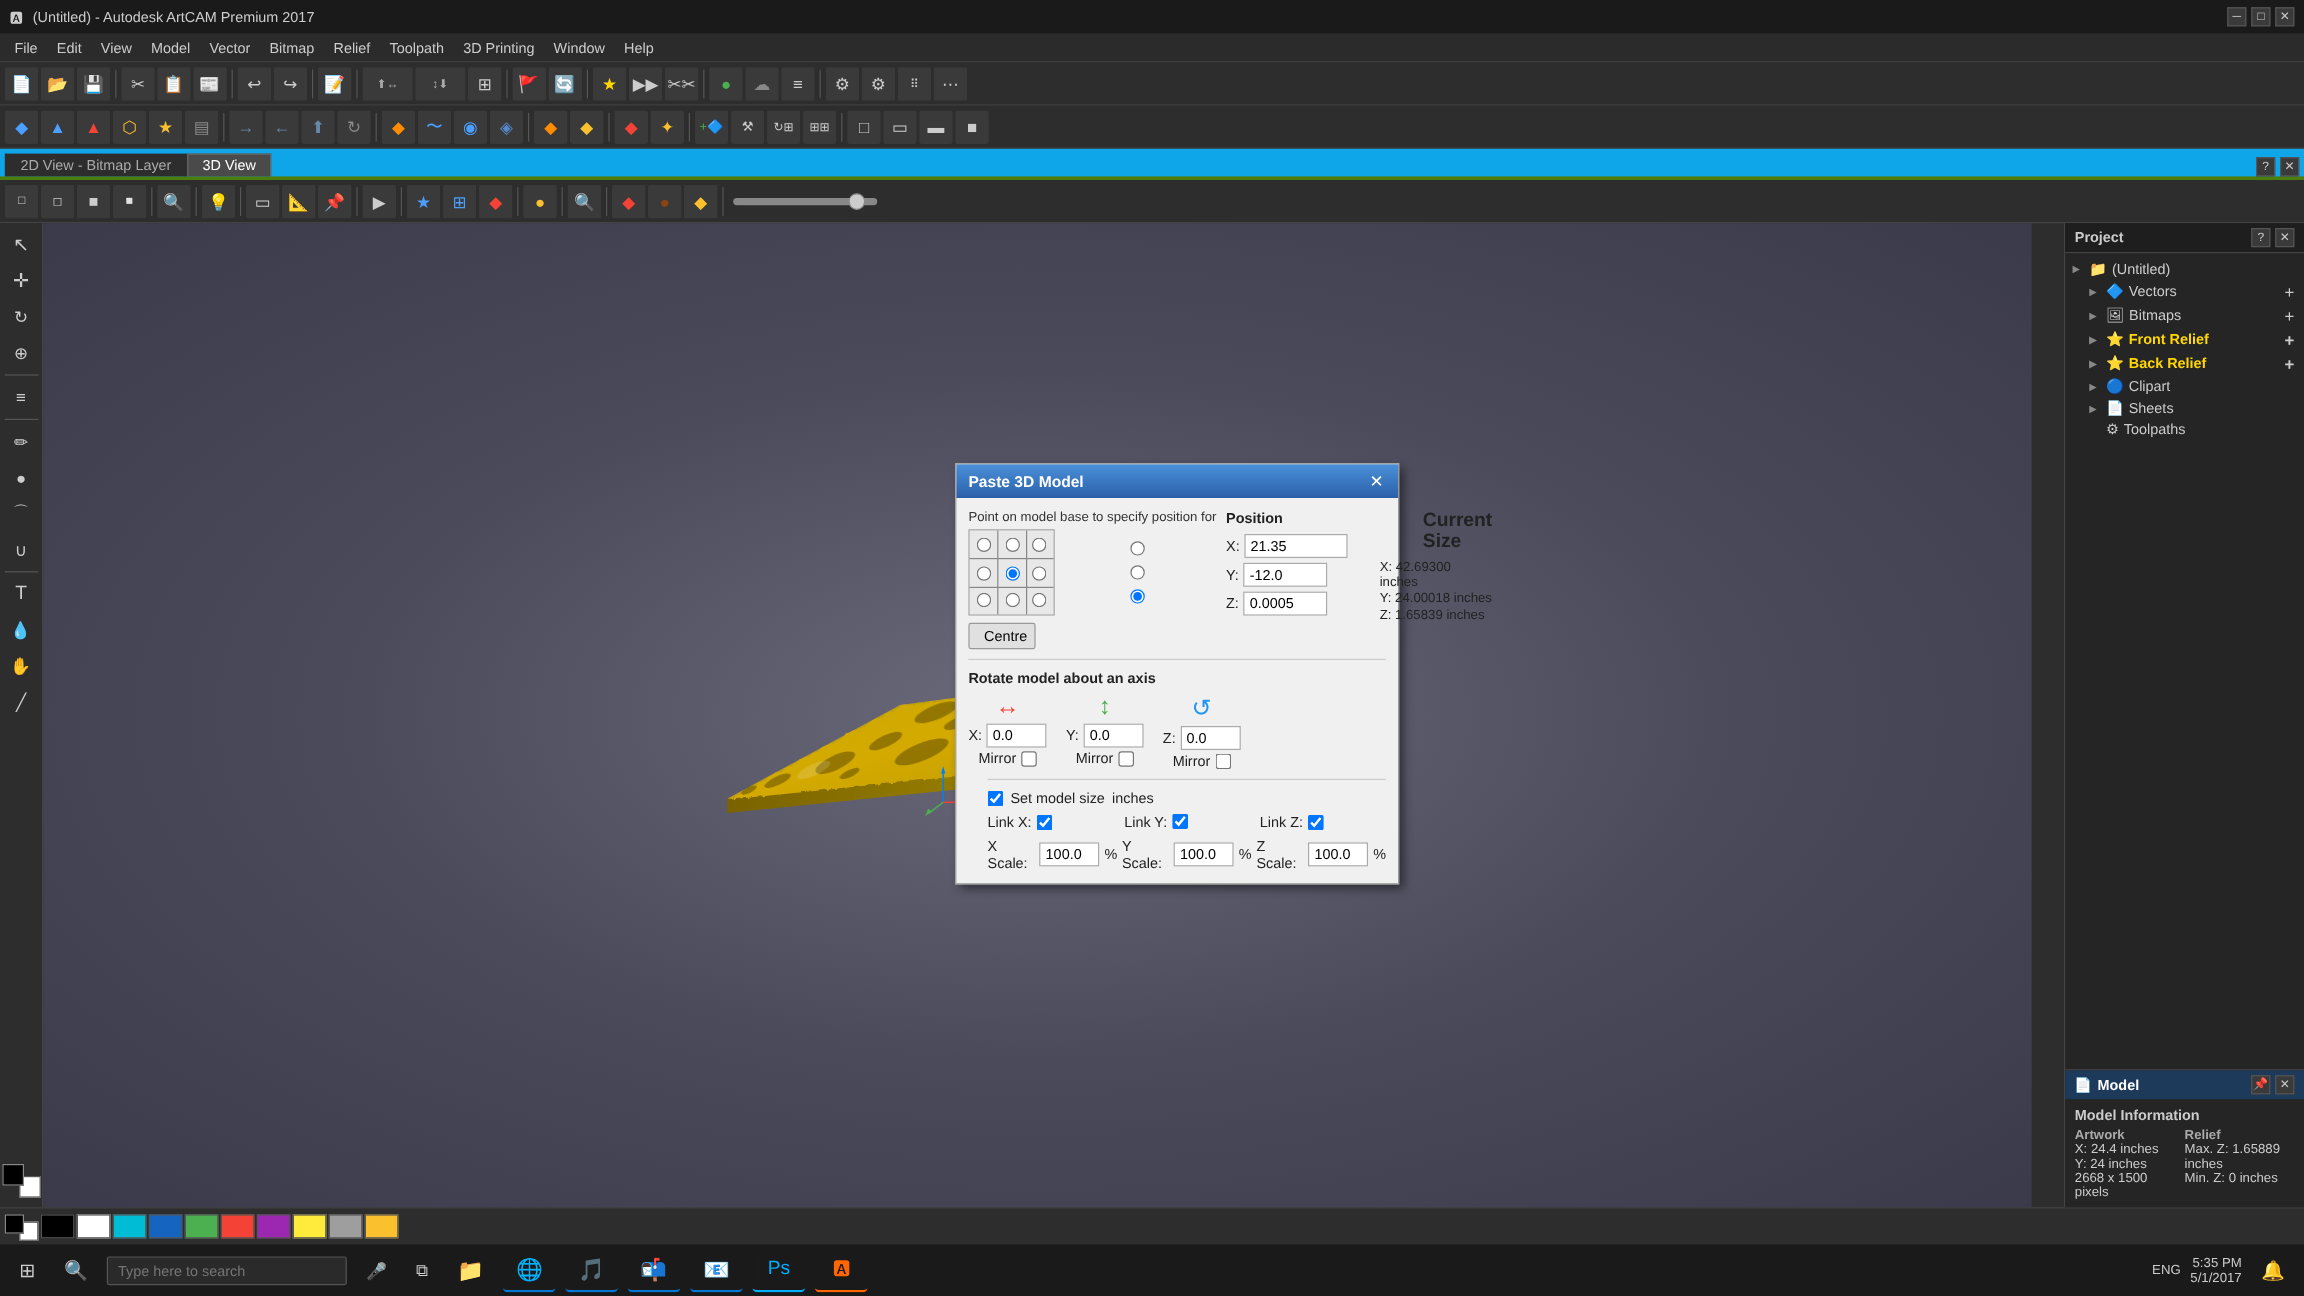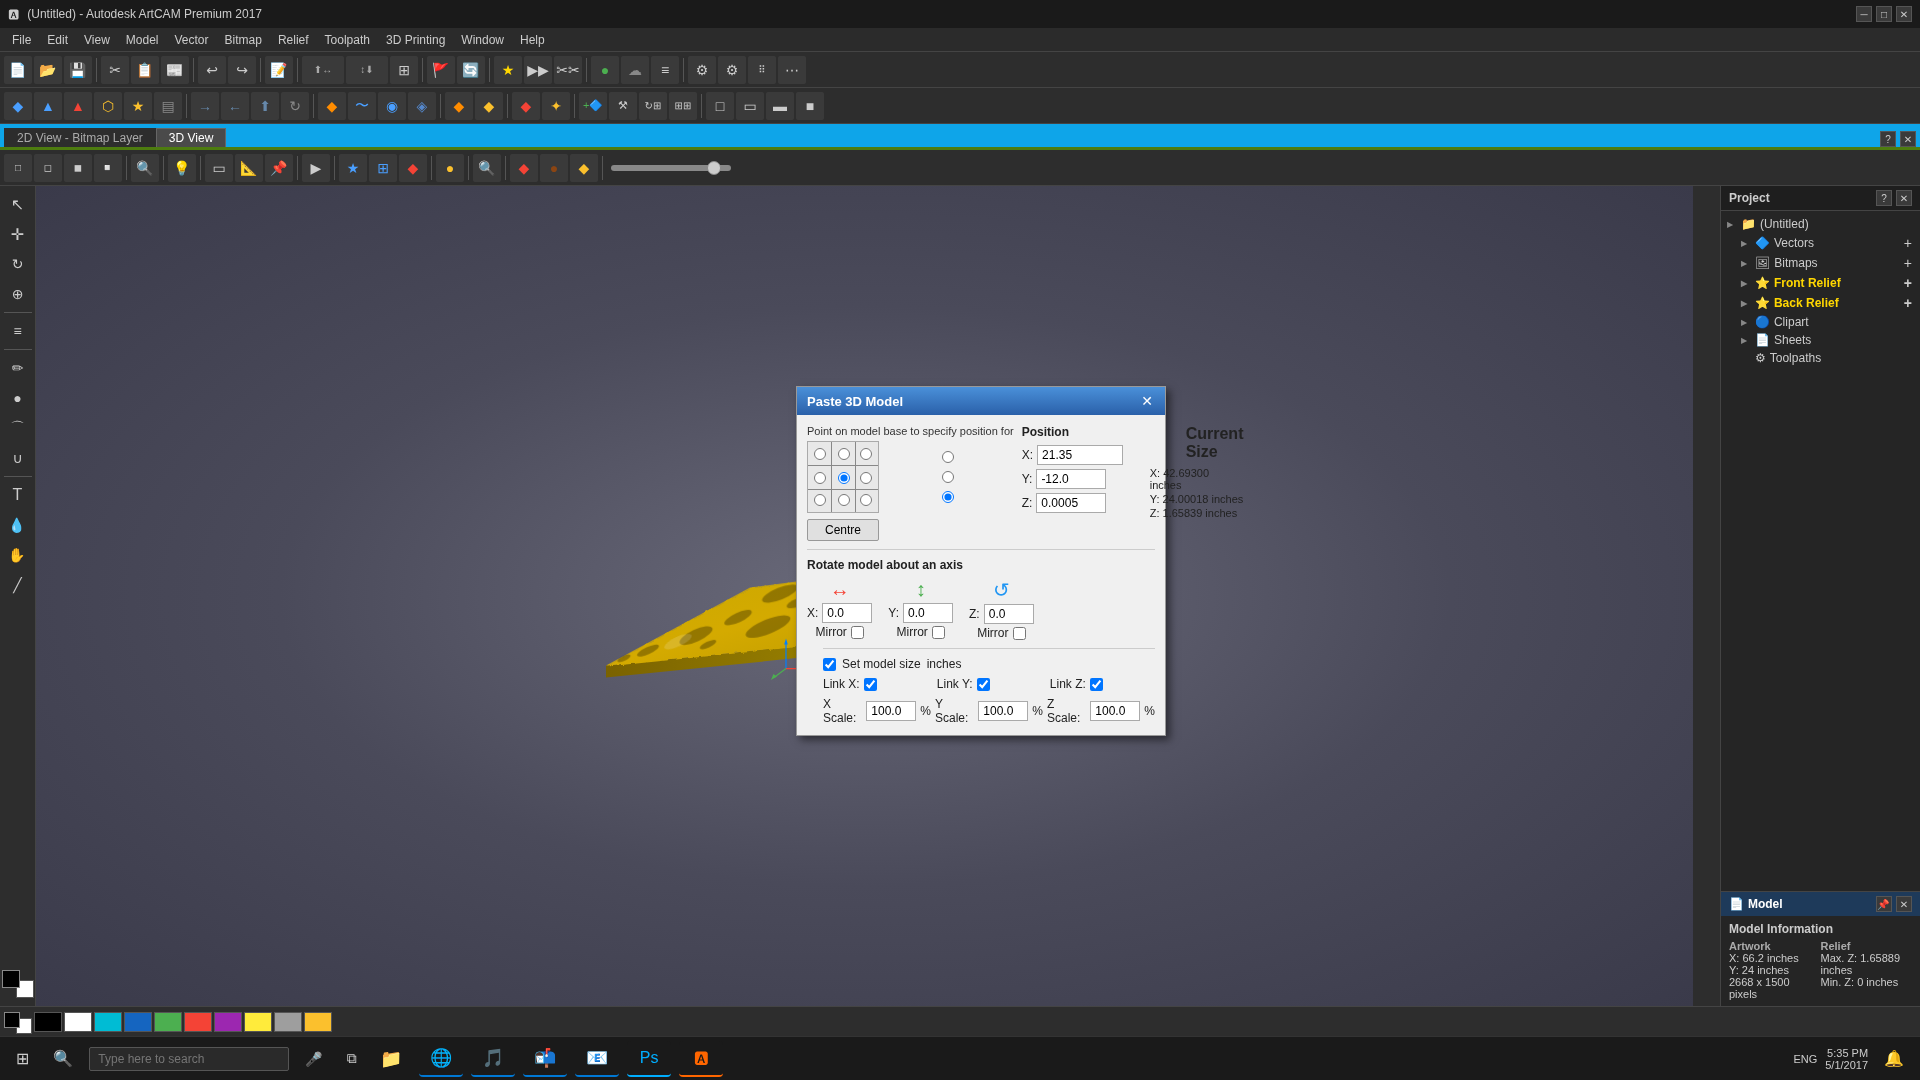--- a/index.html
+++ b/index.html
@@ -351,21 +351,21 @@
                   <input type="radio" name="point" style="position: absolute; bottom: 6px; left: 30px; width: 12px; height: 12px;">
                   <input type="radio" name="point" style="position: absolute; bottom: 6px; right: 6px; width: 12px; height: 12px;">
                 </div>
 
                 <div style="display:flex;flex-direction:column;gap:8px;align-items:flex-start;">
                   <input type="radio" name="zpoint" style="width: 12px; height: 12px;">
                   <input type="radio" name="zpoint" style="width: 12px; height: 12px;">
                   <input type="radio" name="zpoint" checked="" style="width: 12px; height: 12px;">
                 </div>
               </div>
-              <button class="centre-btn" style="margin-top:6px; width:72px;">Centre</button>
+              <button class="centre-btn" style="margin-top:6px; width:56px;">Centre</button>
             </div>
 
             <div style="flex:0 0 120px;">
               <div style="font-weight:bold; margin-bottom:6px; font-size:12px;">Position</div>
               <div style="display:flex; align-items:center; gap:4px; margin-bottom:4px;">
                 <span>X:</span>
                 <input type="text" class="pos-input" value="21.35" style="width: 86px;">
               </div>
               <div style="display:flex; align-items:center; gap:4px; margin-bottom:4px;">
                 <span>Y:</span>
@@ -432,21 +432,21 @@
               <input type="checkbox" checked="" style="">
               <span>Set model size</span>
               <span>inches</span>
             </div>
 
             <div style="display:grid; grid-template-columns:auto auto auto; gap:8px; margin-bottom:6px;">
               <div style="display:flex; align-items:center; gap:4px;">
                 <span>Link X:</span>
                 <input type="checkbox" checked="" style="">
               </div>
-              <div style="display:flex; align-items:flex-end; gap:4px;">
+              <div style="display:flex; align-items:flex-start; gap:4px;">
                 <span>Link Y:</span>
                 <input type="checkbox" checked="" style="">
               </div>
               <div style="display:flex; align-items:center; gap:4px;">
                 <span>Link Z:</span>
                 <input type="checkbox" checked="" style="">
               </div>
             </div>
 
 
@@ -534,21 +534,21 @@
           <button class="title-btn">✕</button>
         </div>
       </div>
       <div style="padding:6px 8px;">
         <div style="font-weight:bold; font-size:12px; margin-bottom:4px;">Model Information</div>
         <div style="display:grid; grid-template-columns:1fr 1fr; gap:0px; font-size:11px;">
           <div>
             <div style="font-weight:bold; color:#aaa;">Artwork</div>
             <div>
               <span>X:</span>
-              <span>66.2 inches</span>
+              <span>24.4 inches</span>
             </div>
             <div>
               <span>Y:</span>
               <span>24 inches</span>
             </div>
             <div>
               <span>2668 x 1500 pixels</span>
             </div>
           </div>
           <div>

